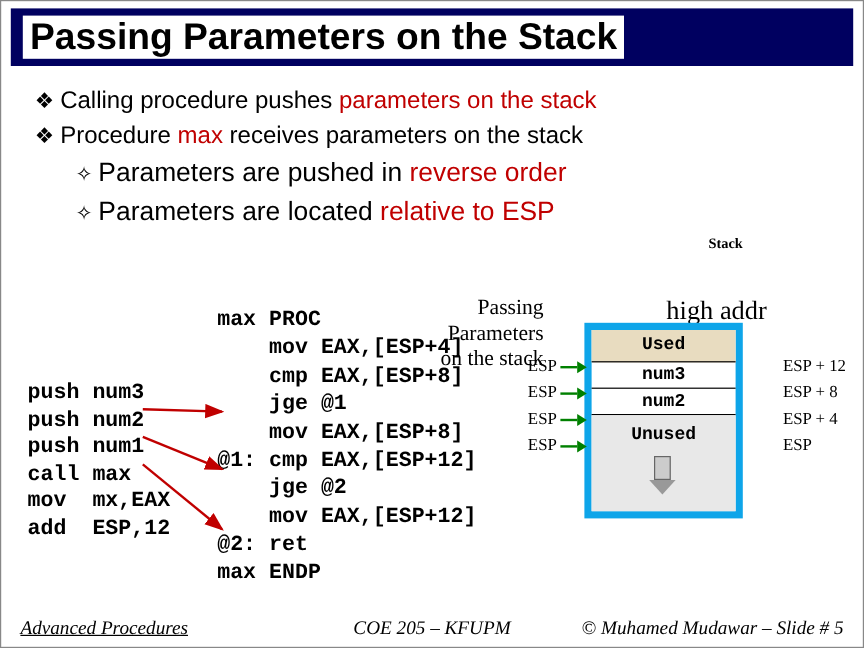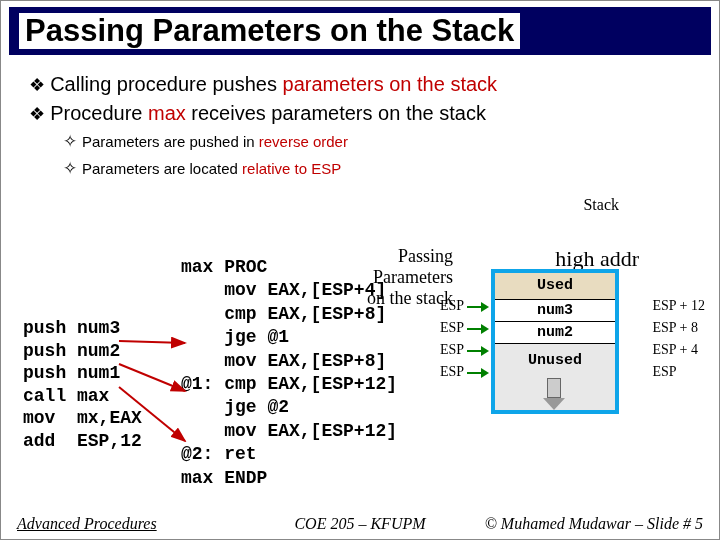--- a/index.html
+++ b/index.html
@@ -40,21 +40,21 @@
   }
   .b1 {
     margin: 6px 0;
   }
   .b1::before {
     content: "❖ ";
     font-size: 18px;
   }
   .b2 {
     margin: 6px 0 6px 34px;
-    font-size: 15px;
+    font-size: 22px;
   }
   .b2::before {
     content: "✧ ";
     font-size: 17px;
   }
   .red { color: #c00000; }
   .code-area {
     position: absolute;
     left: 22px;
     top: 245px;
@@ -80,54 +80,54 @@
     font-size: 18px;
     font-weight: bold;
     line-height: 1.3;
     white-space: pre;
   }
   .stack-label {
     position: absolute;
     right: 100px;
     top: 195px;
     font-family: "Times New Roman", serif;
-    font-weight: normal;
-    font-size: 16px;
+    font-weight: bold;
+    font-size: 12px;
   }
   .highaddr {
     position: absolute;
     right: 80px;
     top: 245px;
     font-family: "Times New Roman", serif;
     font-size: 22px;
   }
   .stack-box {
     position: absolute;
     right: 100px;
     top: 268px;
     width: 120px;
-    border: 4px solid #0ea5e9;
+    border: 6px solid #0ea5e9;
     font-family: "Courier New", monospace;
     font-size: 15px;
     font-weight: bold;
     text-align: center;
   }
   .stack-box .cell {
     border-bottom: 1px solid #000;
     height: 21px;
     line-height: 21px;
   }
   .stack-box .used {
     background: #e8dcc0;
     height: 26px;
     line-height: 26px;
   }
   .stack-box .unused {
     background: #e8e8e8;
-    height: 66px;
+    height: 80px;
     border-bottom: none;
     position: relative;
   }
   .stack-box .unused span {
     display: block;
     padding-top: 8px;
   }
   .offsets {
     position: absolute;
     right: 14px;

